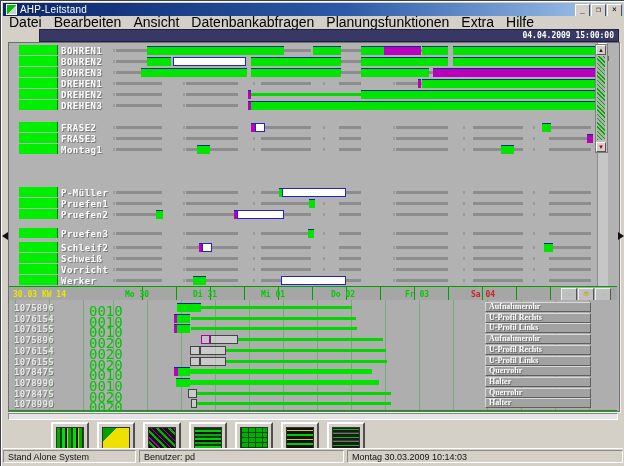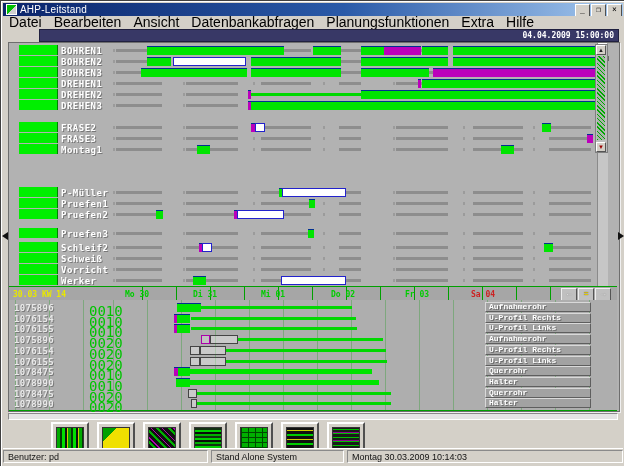--- a/index.html
+++ b/index.html
@@ -60,21 +60,21 @@
   #orders{position:absolute;left:0;top:257px;width:608px;height:110px;background:#aeaeae;
     border-bottom:1px solid #00a000;
     background-image:repeating-linear-gradient(90deg,rgba(0,150,0,.28) 0 1px,transparent 1px 34px);
     background-position:104px 0;}
   .o-row{position:absolute;left:0;width:608px;height:11px;}
   .o-num{position:absolute;left:5px;top:1px;font-family:"DejaVu Sans Mono",monospace;font-size:9px;font-weight:bold;
     color:#e9e9e9;text-shadow:1px 1px 0 #7a7a7a;letter-spacing:.3px;}
   .o-op{position:absolute;left:80px;top:1px;font-family:"DejaVu Sans Mono",monospace;font-size:14px;font-weight:normal;color:#00c400;}
   .o-part{position:absolute;left:476px;top:0;width:106px;height:10px;background:#a2a2a2;
     border:1px solid;border-color:#d9d9d9 #5e5e5e #5e5e5e #d9d9d9;box-sizing:border-box;
-    font-family:Liberation Mono, monospace;font-size:8px;font-weight:bold;color:#fff;
+    font-family:Liberation Serif, serif;font-size:8px;font-weight:bold;color:#fff;
     text-shadow:1px 1px 0 #6b6b6b;line-height:8px;padding-left:3px;white-space:nowrap;overflow:hidden;}
   #orders-vscroll{position:absolute;left:586px;top:1px;width:11px;height:107px;background:#bdbdbd;border:1px solid #7f7f7f;}
   #orders-track{position:absolute;left:1px;top:11px;width:8px;height:84px;
     background:repeating-linear-gradient(45deg,#00a800 0 1px,#a9b3a9 1px 3px);}
   .down{color:#900;}
   
   .edge-arrow{position:absolute;top:231px;width:0;height:0;border-top:4px solid transparent;border-bottom:4px solid transparent;}
   #edge-left{left:1px;border-right:6px solid #111;}
   #edge-right{right:1px;border-left:6px solid #111;}
   
@@ -508,18 +508,18 @@
       </div>
       <div class="tb-btn">
         <div class="tb-ico tb6"></div>
       </div>
       <div class="tb-btn">
         <div class="tb-ico tb7"></div>
       </div>
     </div>
 
   <div id="statusbar">
+    <div class="status-cell" id="status-mode">Stand Alone System</div>
     <div class="status-cell" id="status-user">Benutzer: pd</div>
-    <div class="status-cell" id="status-mode">Stand Alone System</div>
     <div class="status-cell" id="status-time">Montag 30.03.2009 10:14:03</div>
   </div>
 
 </div>
 
 </body></html>

